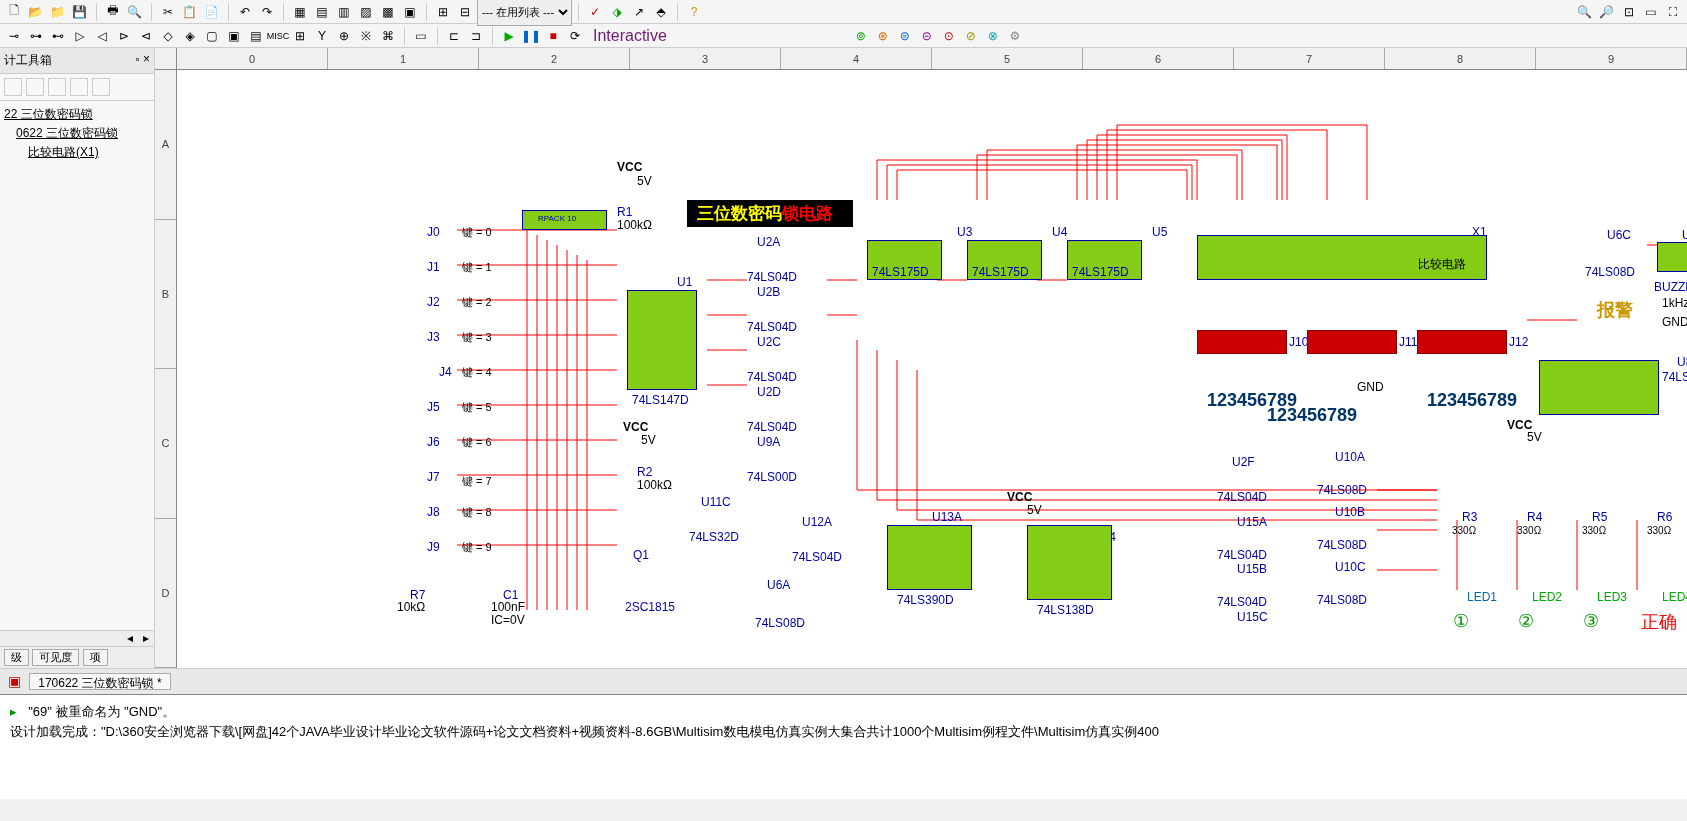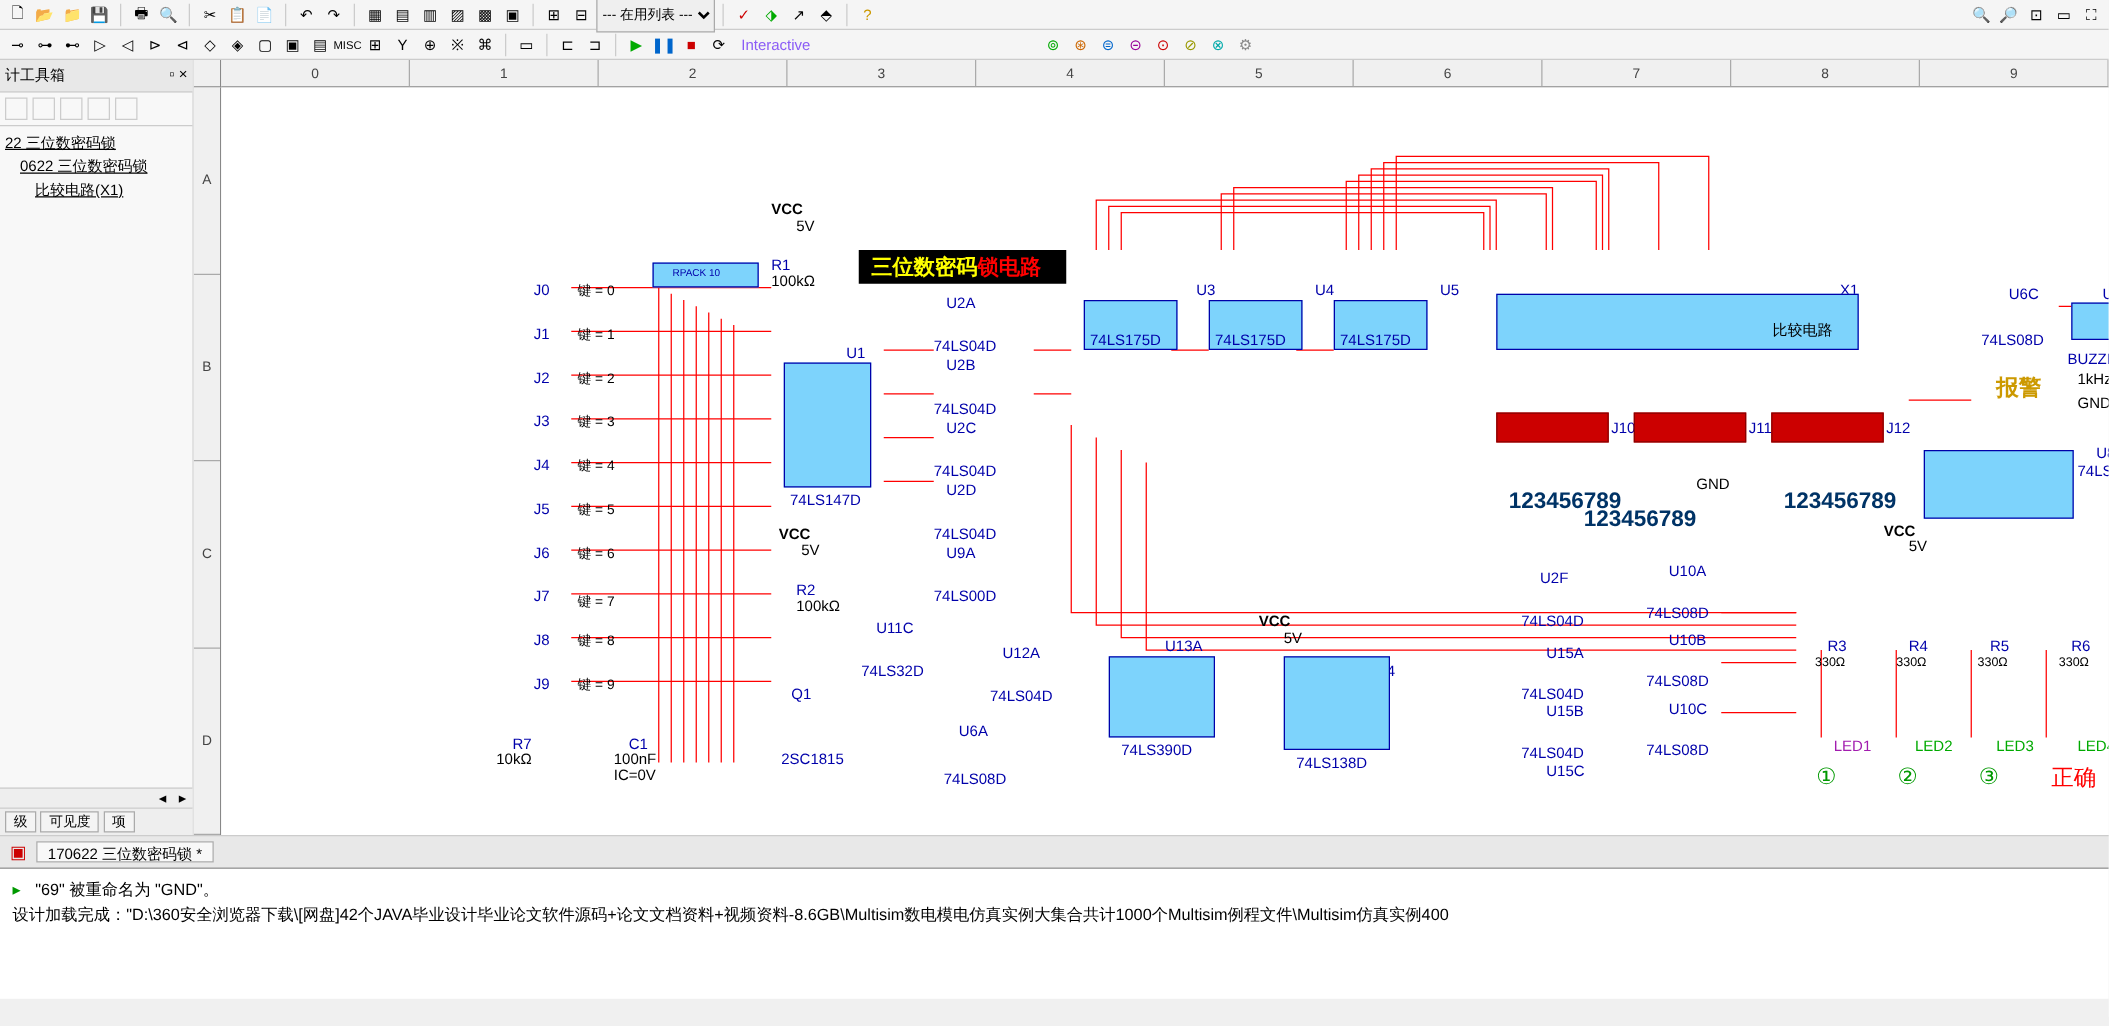--- a/index.html
+++ b/index.html
@@ -1,21 +1,21 @@
 <!DOCTYPE html>
 <html><head>
 <meta charset="utf-8">
 <style>
 * { box-sizing: border-box; margin: 0; padding: 0; }
 body { font-family: "Microsoft YaHei", Arial, sans-serif; font-size: 12px; background: #f0f0f0; overflow: hidden; width: 1687px; height: 821px; }
 .toolbar { background: #f5f5f5; border-bottom: 1px solid #ccc; padding: 2px 4px; display: flex; align-items: center; gap: 2px; height: 24px; }
 .toolbar .tb-btn { width: 20px; height: 20px; display: inline-flex; align-items: center; justify-content: center; cursor: pointer; border: 1px solid transparent; }
 .toolbar .sep { width: 1px; height: 18px; background: #ccc; margin: 0 4px; }
 .toolbar select { font-size: 11px; height: 28px; border: 1px solid #aaa; }
-.toolbar .sim-label { font-size: 12px; color: #8b5cf6; margin-left: 6px; }
+.toolbar .sim-label { font-size: 16px; color: #701a75; margin-left: 6px; }
 .main-layout { display: flex; height: calc(100% - 48px - 48px - 105px); }
 .sidebar { width: 155px; background: #f8f8f8; border-right: 1px solid #ccc; display: flex; flex-direction: column; }
 .sidebar-header { background: #e8e8e8; padding: 4px; font-size: 12px; border-bottom: 1px solid #ccc; display: flex; justify-content: space-between; }
 .sidebar-tools { padding: 4px; border-bottom: 1px solid #ccc; display: flex; gap: 4px; }
 .sidebar-tools .sb-btn { width: 18px; height: 18px; border: 1px solid #ccc; cursor: pointer; }
 .tree { padding: 4px; font-size: 12px; flex: 1; overflow: hidden; white-space: nowrap; text-decoration: underline; }
 .tree-item { padding: 1px 0; cursor: pointer; }
 .tree-item.child { padding-left: 12px; }
 .tree-item.gchild { padding-left: 24px; }
 .sidebar-scroll { height: 16px; background: #eee; border-top: 1px solid #ccc; display: flex; justify-content: flex-end; }
@@ -37,21 +37,21 @@
 .lbl.green { color: #090; font-size: 18px; }
 .lbl.brown { color: #c90; font-size: 18px; font-weight: bold; }
 .dip { position: absolute; width: 90px; height: 24px; background: #c00; border: 1px solid #800; }
 .tabs { background: #e8e8e8; border-top: 1px solid #ccc; padding: 4px 8px; display: flex; gap: 8px; height: 26px; }
 .tab { background: #f8f8f8; border: 1px solid #aaa; padding: 1px 8px; font-size: 12px; cursor: pointer; }
 .bottom-tabs { background: #eee; border-top: 1px solid #ccc; padding: 2px 4px; height: 22px; }
 .bottom-tabs .tab-btn { display: inline-block; border: 1px solid #aaa; padding: 0 6px; font-size: 11px; cursor: pointer; background: #f4f4f4; }
 .console { background: #fff; border-top: 1px solid #888; padding: 6px 10px; font-size: 13px; height: 105px; overflow: hidden; }
 .console .line { margin: 2px 0; }
 .console .icon-ok { color: #090; margin-right: 8px; }
-.ic-box { position: absolute; border: 1px solid #00a; background: #7dd3fc; }
+.ic-box { position: absolute; border: 1px solid #00a; background: #84cc16; }
 </style>
 </head>
 <body>
 
 <div class="toolbar">
   <span class="tb-btn">🗋</span>
   <span class="tb-btn">📂</span>
   <span class="tb-btn">📁</span>
   <span class="tb-btn">💾</span>
   <span class="sep"></span>
@@ -265,21 +265,21 @@
 
       
       <div class="lbl" style="top:155px;left:250px">J0</div>
       <div class="lbl blk" style="top:155px;left:285px;font-size:11px">键 = 0</div>
       <div class="lbl" style="top:190px;left:250px">J1</div>
       <div class="lbl blk" style="top:190px;left:285px;font-size:11px">键 = 1</div>
       <div class="lbl" style="top:225px;left:250px">J2</div>
       <div class="lbl blk" style="top:225px;left:285px;font-size:11px">键 = 2</div>
       <div class="lbl" style="top:260px;left:250px">J3</div>
       <div class="lbl blk" style="top:260px;left:285px;font-size:11px">键 = 3</div>
-      <div class="lbl" style="top:295px;left:250px">J4</div>
+      <div class="lbl" style="top:295px;left:262px">J4</div>
       <div class="lbl blk" style="top:295px;left:285px;font-size:11px">键 = 4</div>
       <div class="lbl" style="top:330px;left:250px">J5</div>
       <div class="lbl blk" style="top:330px;left:285px;font-size:11px">键 = 5</div>
       <div class="lbl" style="top:365px;left:250px">J6</div>
       <div class="lbl blk" style="top:365px;left:285px;font-size:11px">键 = 6</div>
       <div class="lbl" style="top:400px;left:250px">J7</div>
       <div class="lbl blk" style="top:404px;left:285px;font-size:11px">键 = 7</div>
       <div class="lbl" style="top:435px;left:250px">J8</div>
       <div class="lbl blk" style="top:435px;left:285px;font-size:11px">键 = 8</div>
       <div class="lbl" style="top:470px;left:250px">J9</div>
@@ -414,21 +414,21 @@
       
       <div class="lbl" style="top:440px;left:1285px">R3</div>
       <div class="lbl blk" style="top:455px;left:1275px;font-size:10px">330Ω</div>
       <div class="lbl" style="top:440px;left:1350px">R4</div>
       <div class="lbl blk" style="top:455px;left:1340px;font-size:10px">330Ω</div>
       <div class="lbl" style="top:440px;left:1415px">R5</div>
       <div class="lbl blk" style="top:455px;left:1405px;font-size:10px">330Ω</div>
       <div class="lbl" style="top:440px;left:1480px">R6</div>
       <div class="lbl blk" style="top:455px;left:1470px;font-size:10px">330Ω</div>
 
-      <div class="lbl" style="top:520px;left:1290px;color:#a21caf">LED1</div>
+      <div class="lbl" style="top:520px;left:1290px;color:#0369a1">LED1</div>
       <div class="lbl" style="top:520px;left:1355px;color:#0a0">LED2</div>
       <div class="lbl" style="top:520px;left:1420px;color:#0a0">LED3</div>
       <div class="lbl" style="top:520px;left:1485px;color:#0a0">LED4</div>
       <div class="lbl green" style="top:540px;left:1276px">①</div>
       <div class="lbl green" style="top:540px;left:1341px">②</div>
       <div class="lbl green" style="top:540px;left:1406px">③</div>
       <div class="lbl red" style="top:540px;left:1464px;font-size:18px">正确</div>
 
     </div>
   </div>

